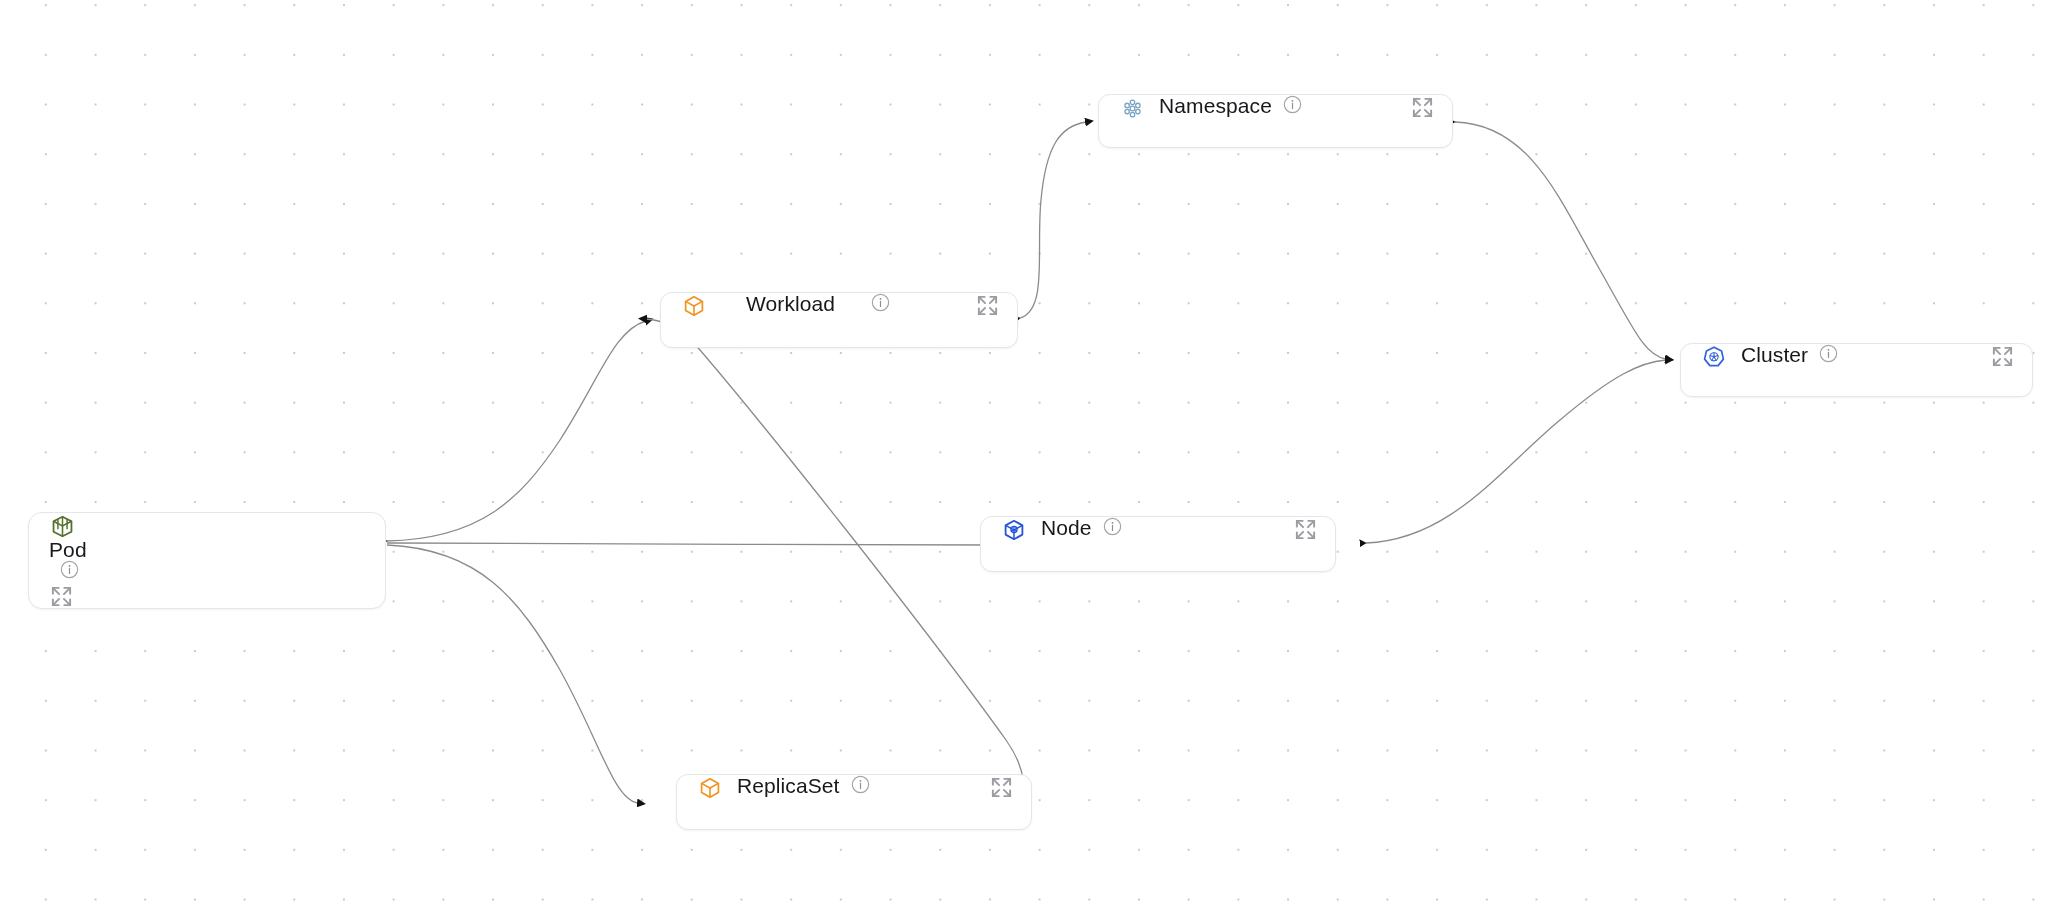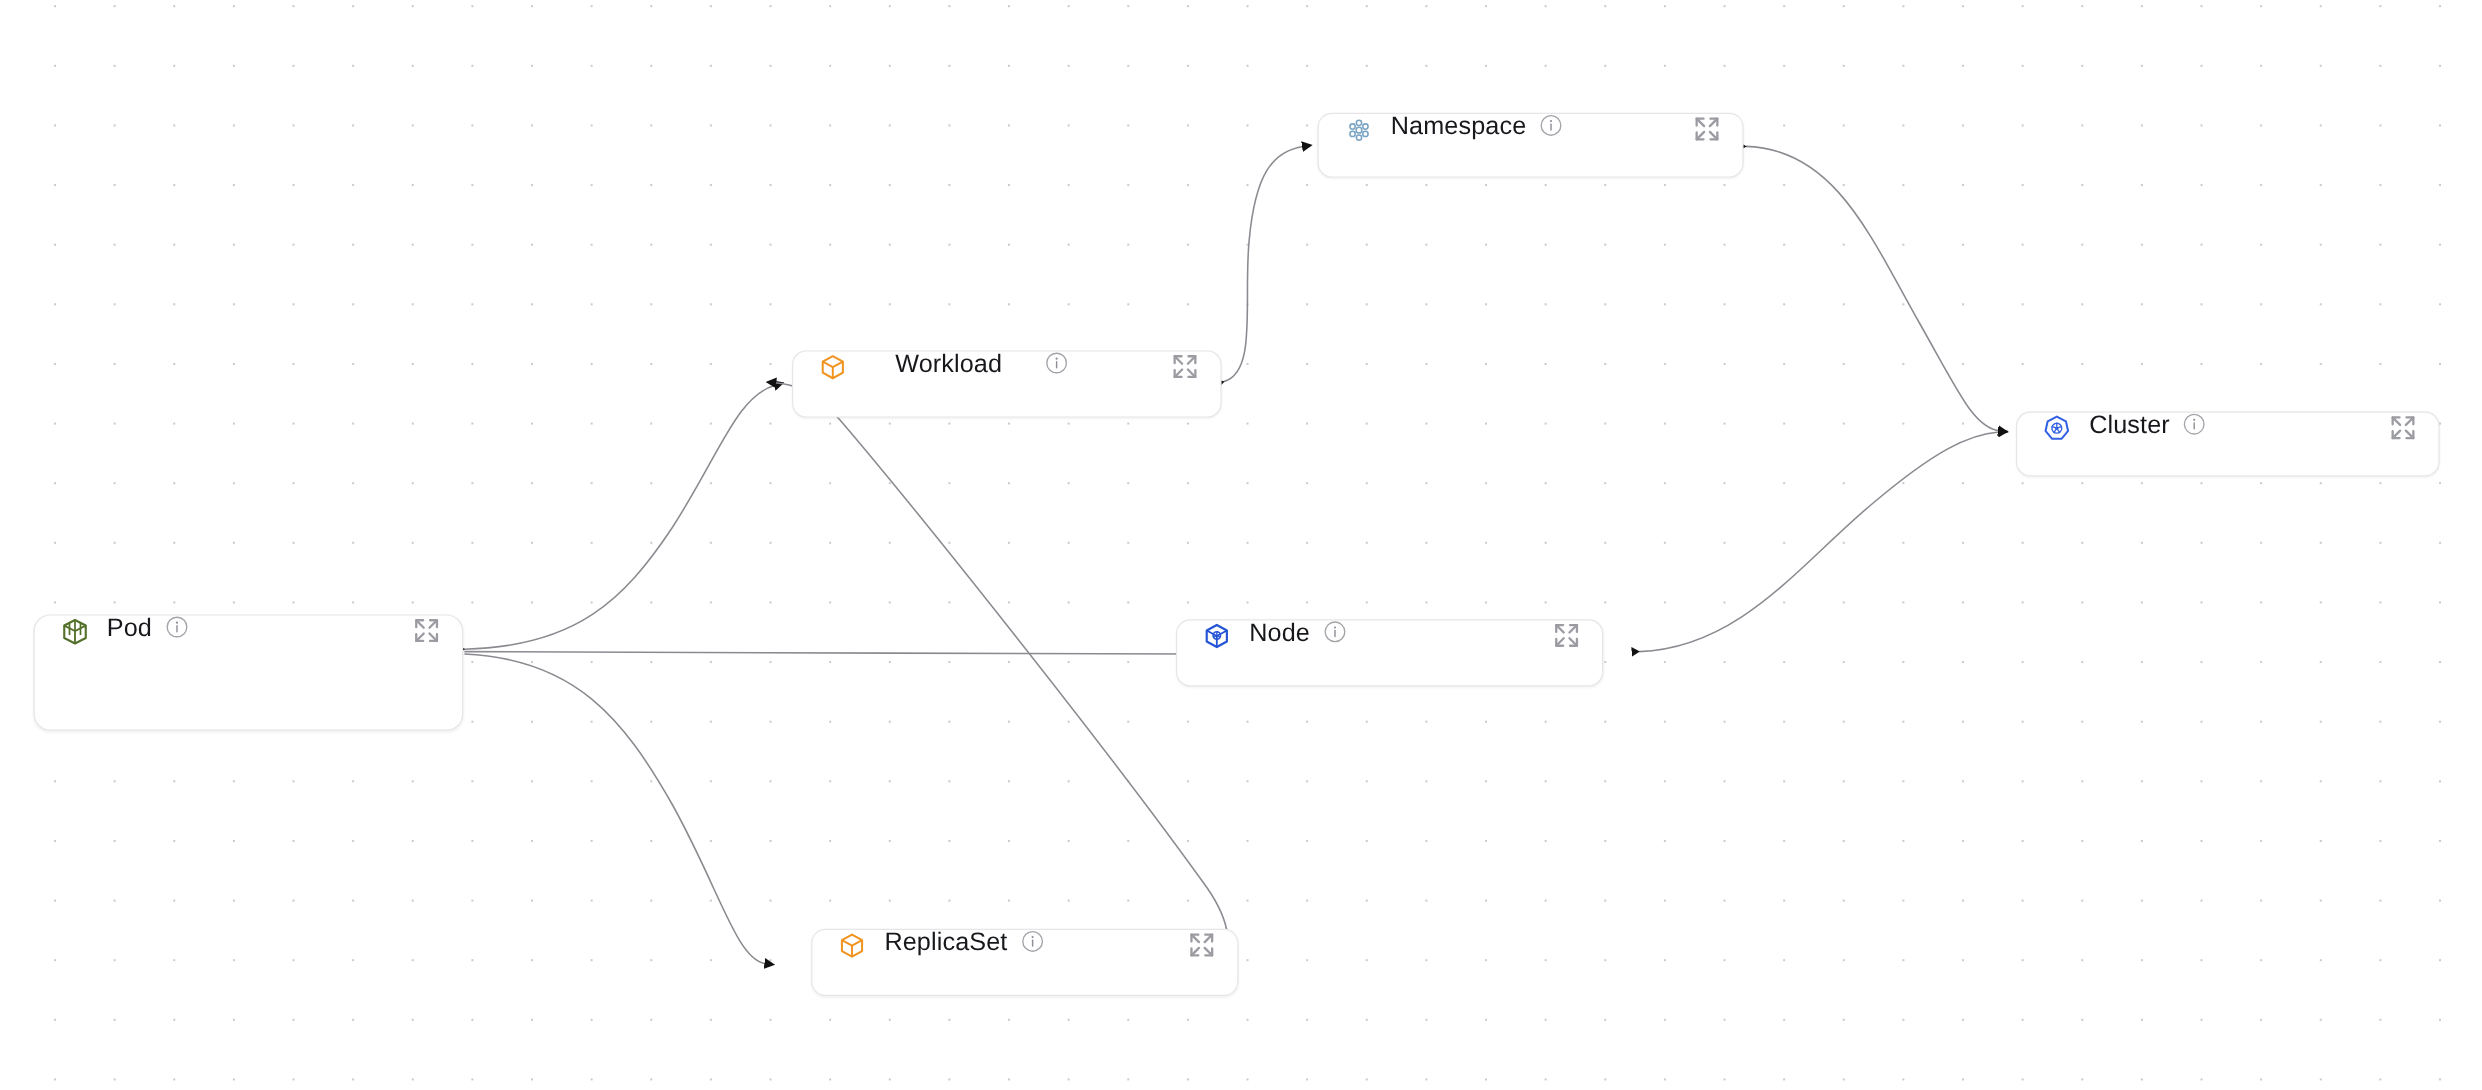--- a/index.html
+++ b/index.html
@@ -72,21 +72,21 @@
     flex: 0 0 auto;
     width: 24px;
     height: 24px;
     display: flex;
     align-items: center;
     justify-content: center;
     cursor: pointer;
   }
 
   
-  #node-pod        { left: 28px;   top: 512px; width: 358px; height: 97px; border-radius: 14px; }
+  #node-pod        { left: 28px;   top: 512px; width: 358px; height: 97px; border-radius: 14px; flex-direction: column; }
   #node-workload   { left: 660px;  top: 292px; width: 358px; height: 56px; gap: 25px; }
   #node-replicaset { left: 676px;  top: 774px; width: 356px; height: 56px; }
   #node-k8snode    { left: 980px; top: 516px; width: 356px; height: 56px; }
   #node-namespace  { left: 1098px; top: 94px;  width: 355px; height: 54px; }
   #node-cluster    { left: 1680px; top: 331px; width: 353px; height: 54px; margin-top: 12px; }
 </style>
 </head>
 <body>
 
 <div id="canvas">

